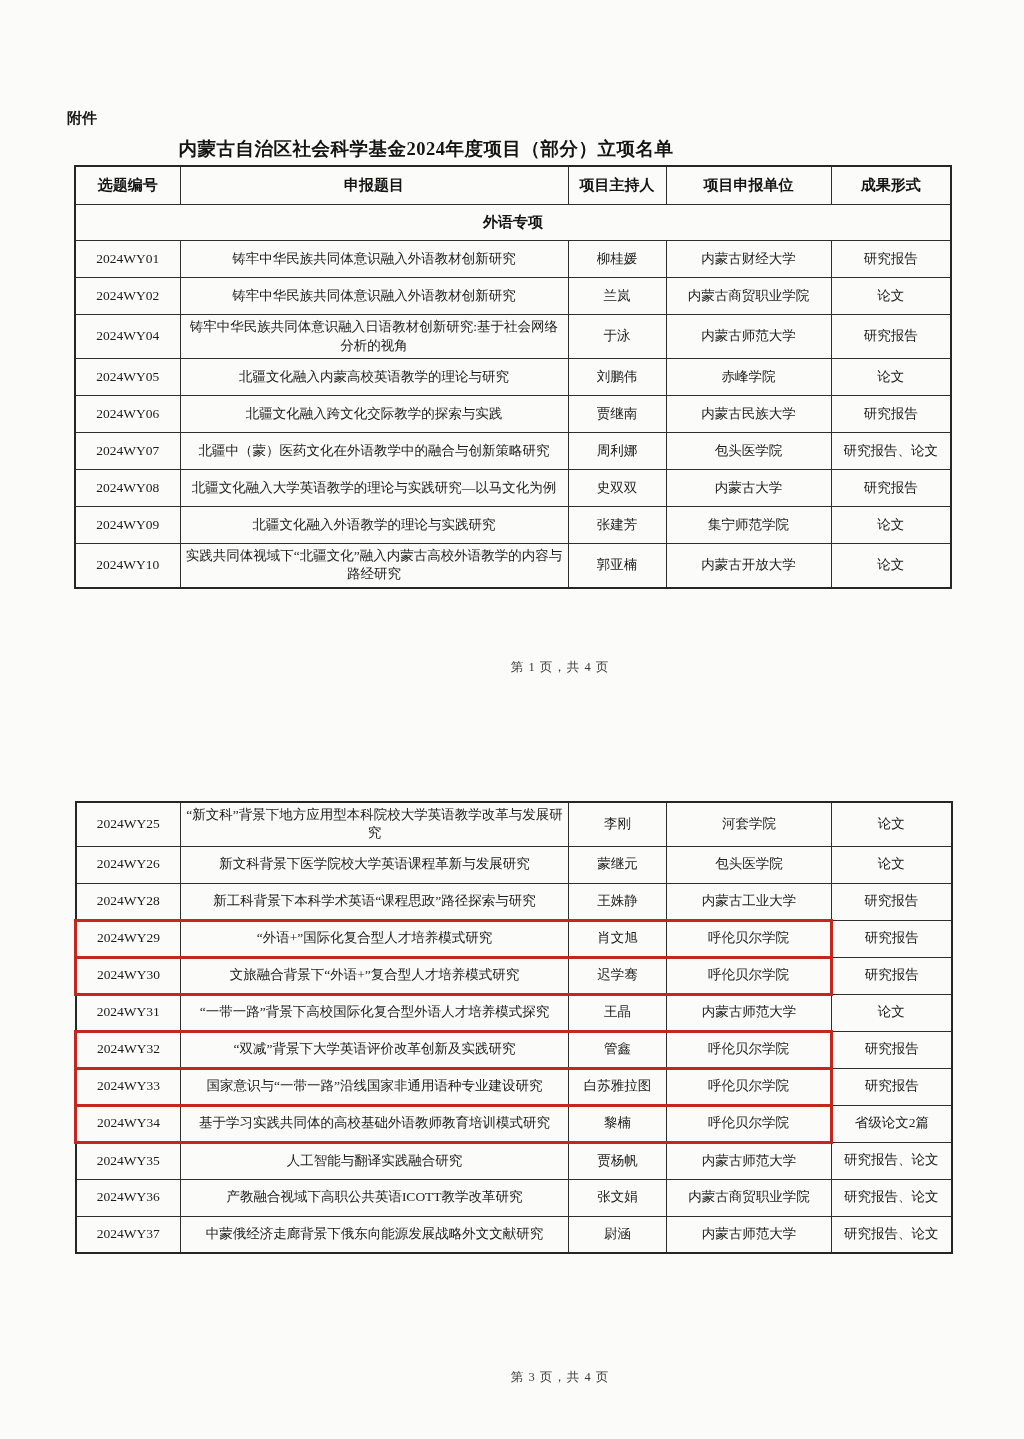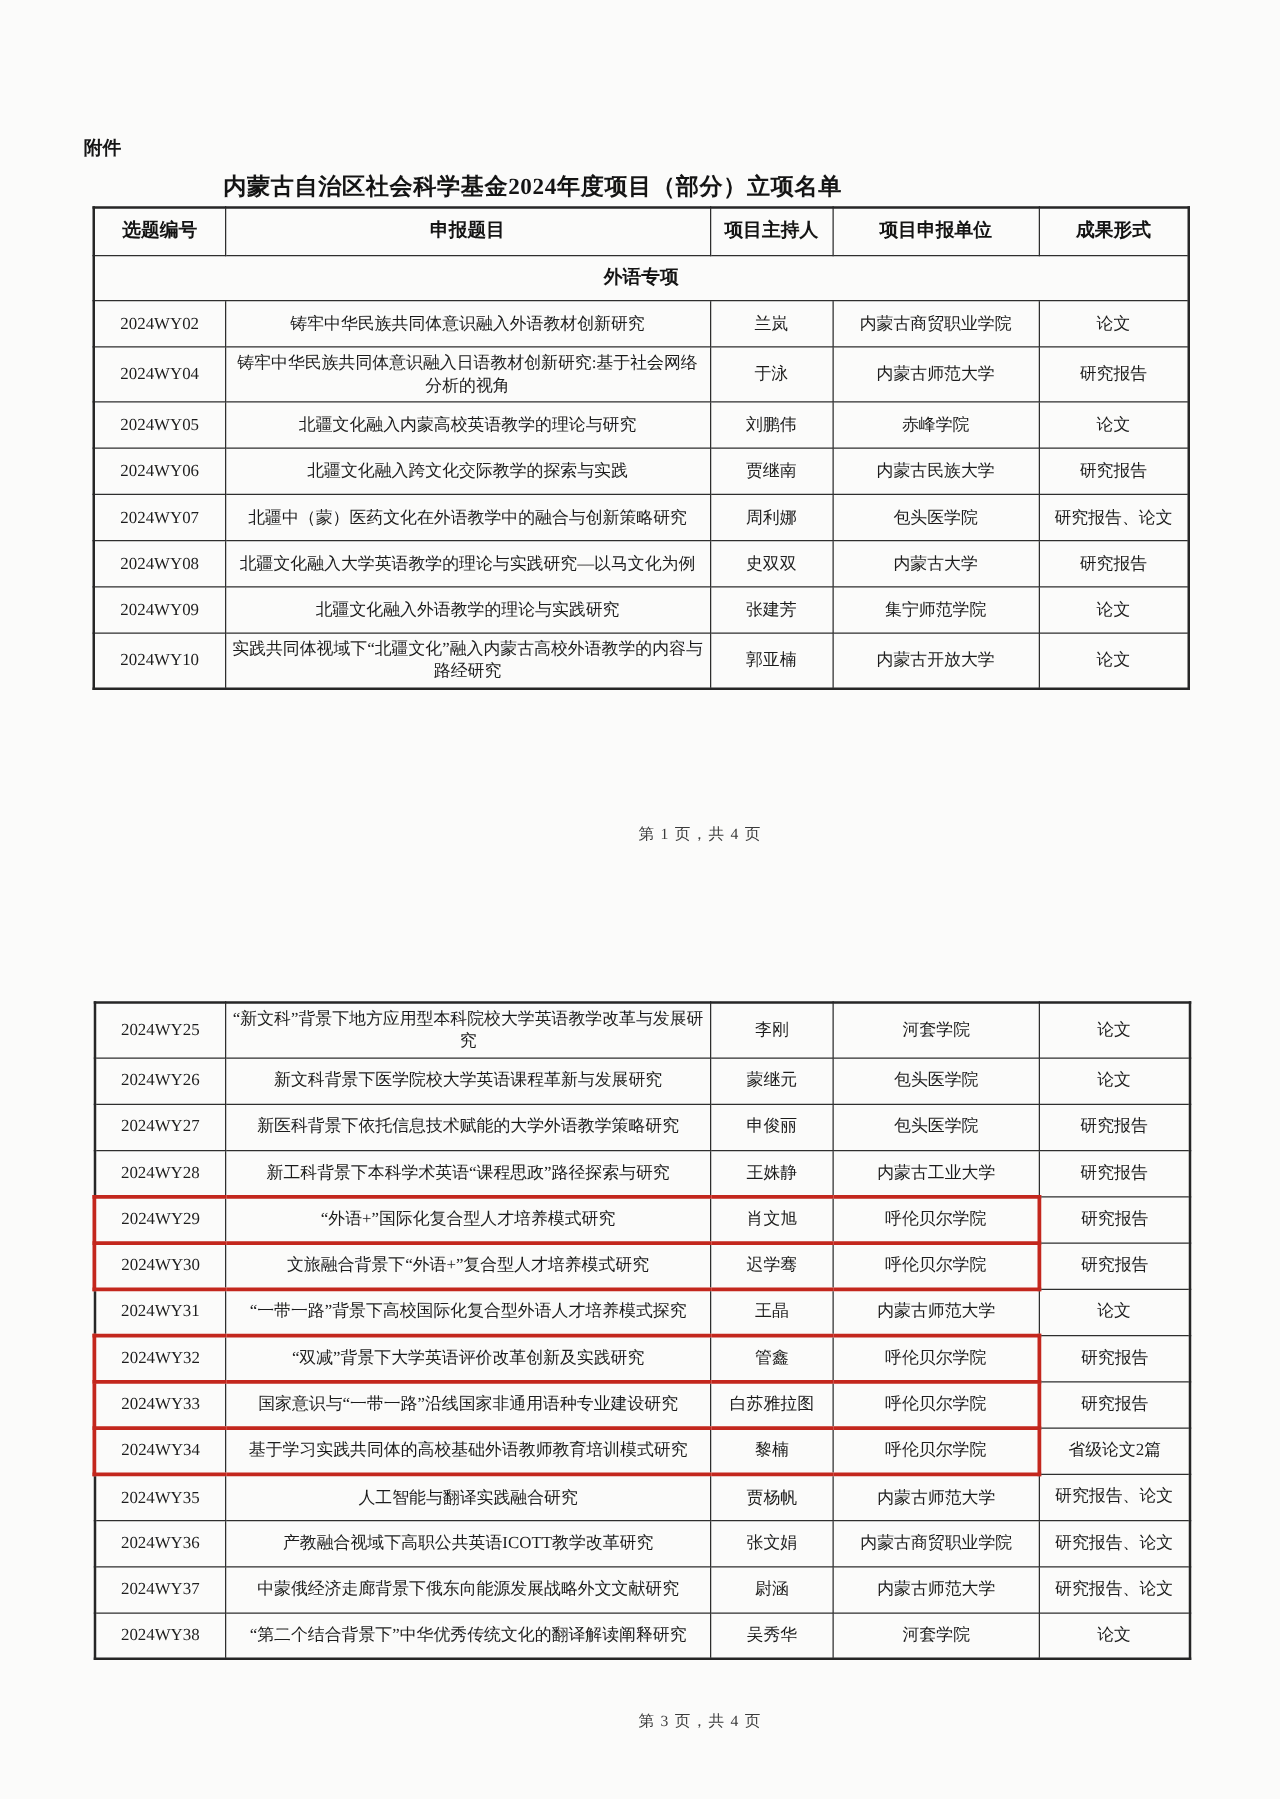--- a/index.html
+++ b/index.html
@@ -84,20 +84,27 @@
         <th>项目主持人</th>
         <th>项目申报单位</th>
         <th>成果形式</th>
       </tr>
       <tr class="section-row">
         <td colspan="5">外语专项</td>
       </tr>
     </thead>
     <tbody>
         <tr class="data-row">
+          <td>2024WY01</td>
+          <td class="title-cell">铸牢中华民族共同体意识融入外语教材创新研究</td>
+          <td>柳桂媛</td>
+          <td>内蒙古财经大学</td>
+          <td>研究报告</td>
+        </tr>
+        <tr class="data-row">
           <td>2024WY02</td>
           <td class="title-cell">铸牢中华民族共同体意识融入外语教材创新研究</td>
           <td>兰岚</td>
           <td>内蒙古商贸职业学院</td>
           <td>论文</td>
         </tr>
         <tr class="data-row tall">
           <td>2024WY04</td>
           <td class="title-cell">铸牢中华民族共同体意识融入日语教材创新研究:基于社会网络分析的视角</td>
           <td>于泳</td>
@@ -168,27 +175,20 @@
           <td>论文</td>
         </tr>
         <tr class="data-row">
           <td>2024WY26</td>
           <td class="title-cell">新文科背景下医学院校大学英语课程革新与发展研究</td>
           <td>蒙继元</td>
           <td>包头医学院</td>
           <td>论文</td>
         </tr>
         <tr class="data-row">
-          <td>2024WY27</td>
-          <td class="title-cell">新医科背景下依托信息技术赋能的大学外语教学策略研究</td>
-          <td>申俊丽</td>
-          <td>包头医学院</td>
-          <td>研究报告</td>
-        </tr>
-        <tr class="data-row">
           <td>2024WY28</td>
           <td class="title-cell">新工科背景下本科学术英语“课程思政”路径探索与研究</td>
           <td>王姝静</td>
           <td>内蒙古工业大学</td>
           <td>研究报告</td>
         </tr>
         <tr class="data-row hl">
           <td>2024WY29</td>
           <td class="title-cell">“外语+”国际化复合型人才培养模式研究</td>
           <td>肖文旭</td>
@@ -244,25 +244,18 @@
           <td>内蒙古商贸职业学院</td>
           <td>研究报告、论文</td>
         </tr>
         <tr class="data-row">
           <td>2024WY37</td>
           <td class="title-cell">中蒙俄经济走廊背景下俄东向能源发展战略外文文献研究</td>
           <td>尉涵</td>
           <td>内蒙古师范大学</td>
           <td>研究报告、论文</td>
         </tr>
-        <tr class="data-row">
-          <td>2024WY38</td>
-          <td class="title-cell">“第二个结合背景下”中华优秀传统文化的翻译解读阐释研究</td>
-          <td>吴秀华</td>
-          <td>河套学院</td>
-          <td>论文</td>
-        </tr>
       </tbody>
   </table>
 
   <div class="page-footer" id="footer-page3">第 3 页，共 4 页</div>
 
 </div>
 
 </body></html>

